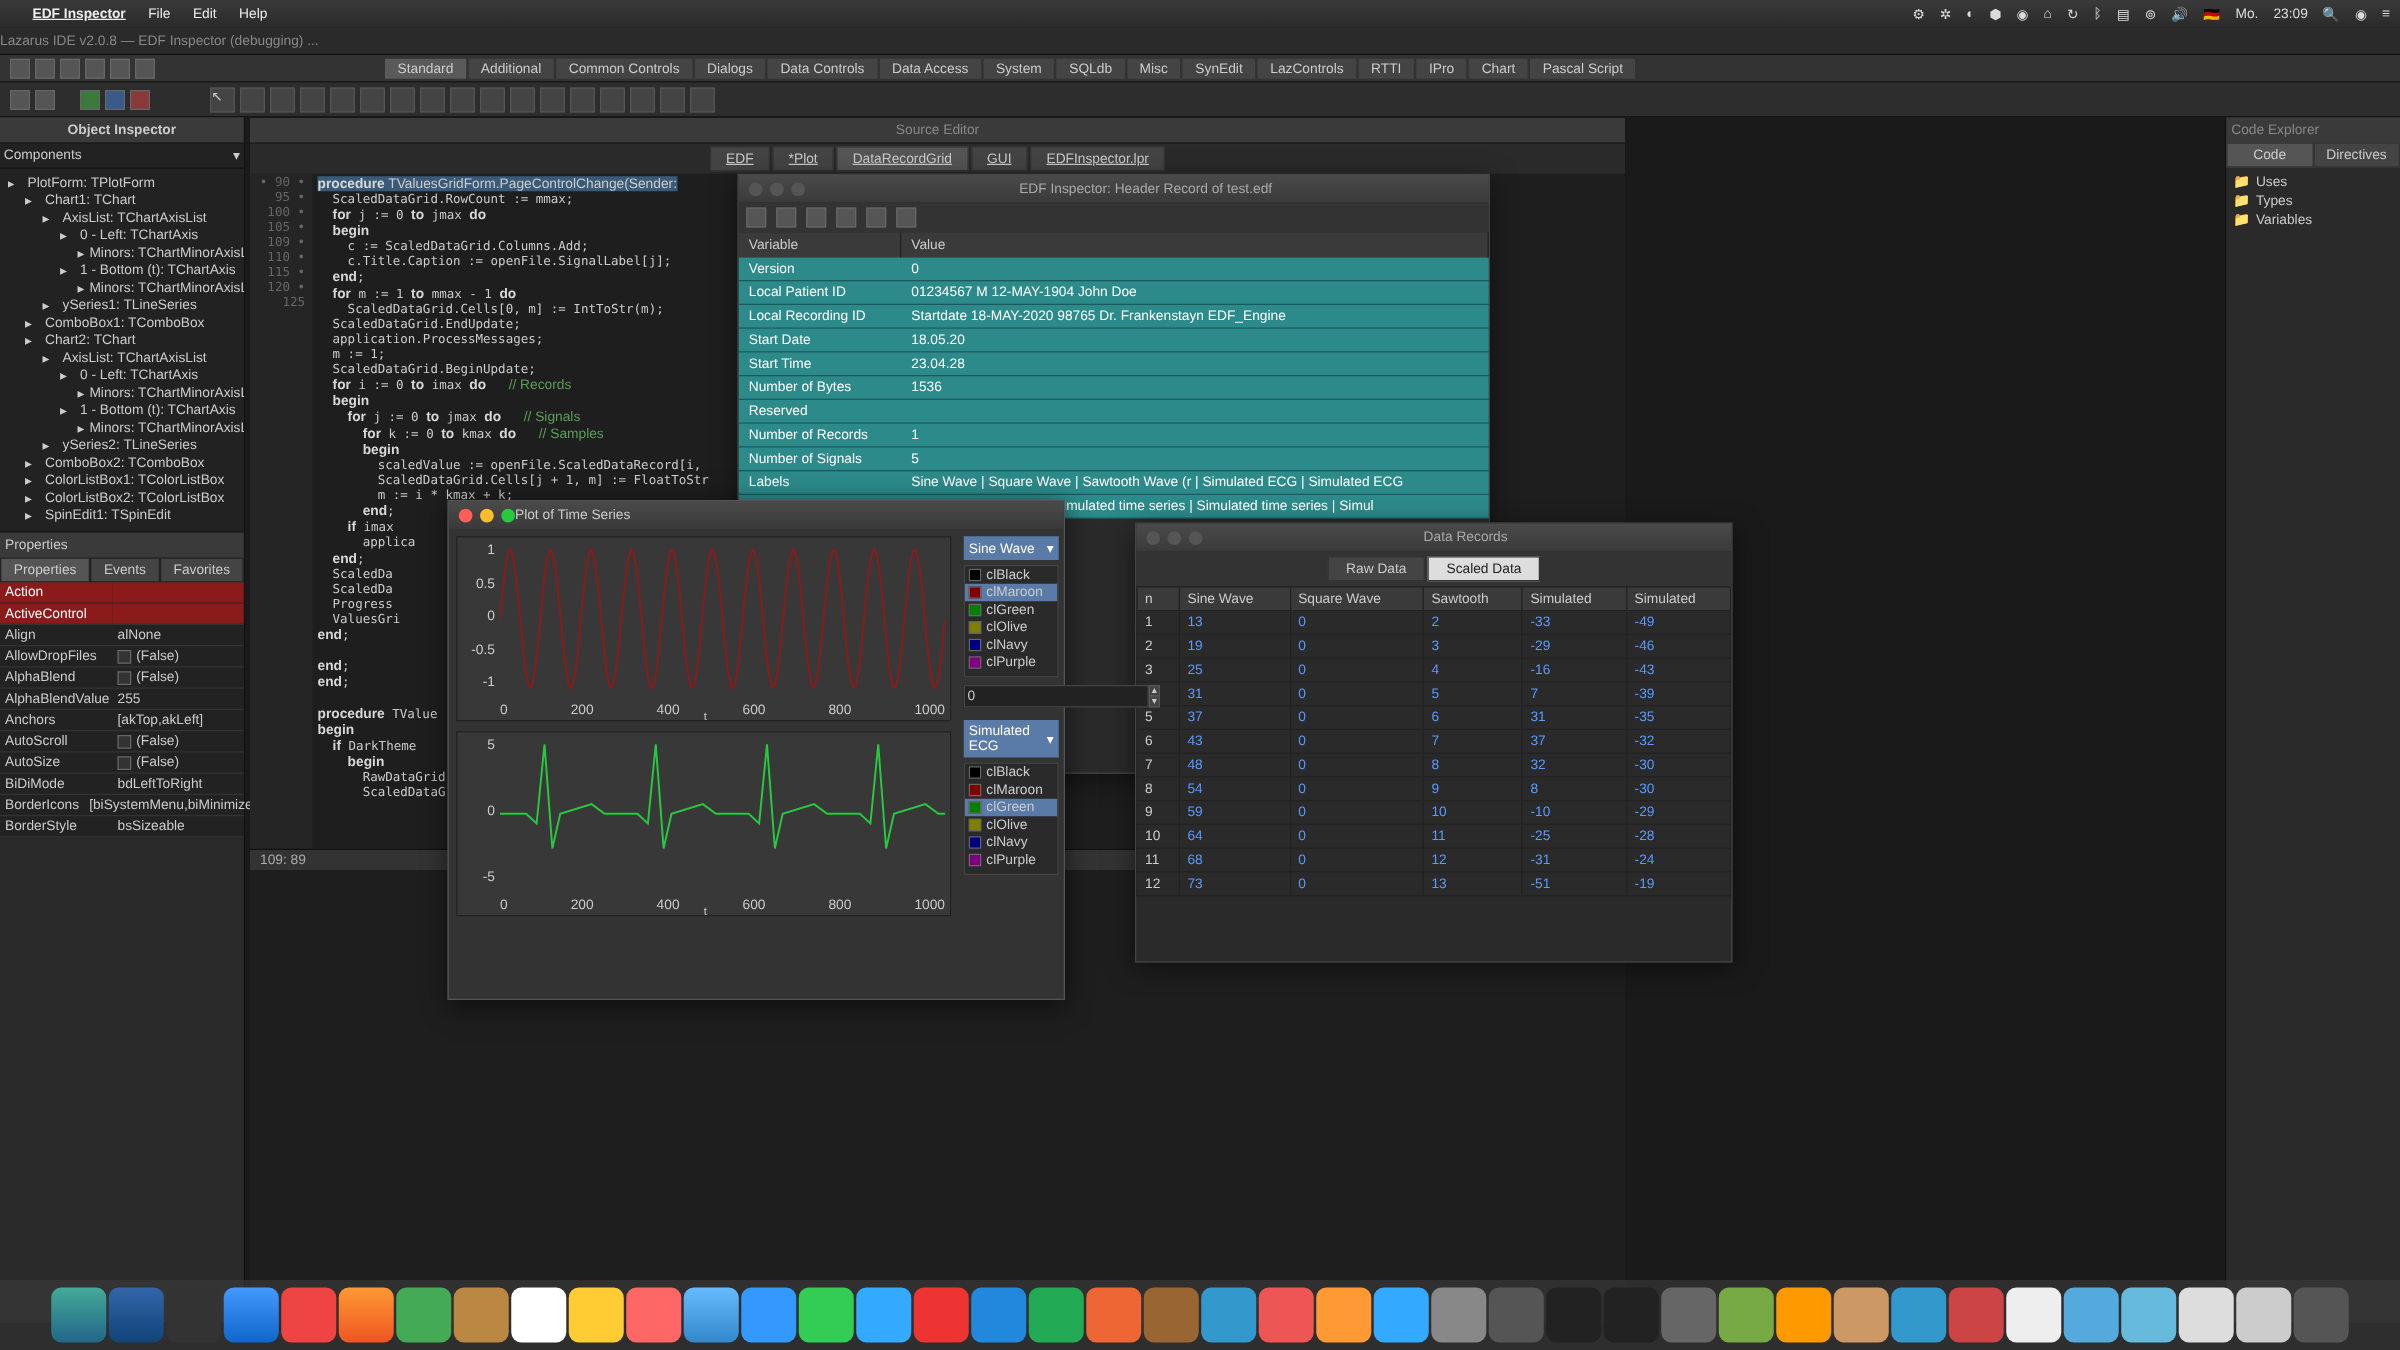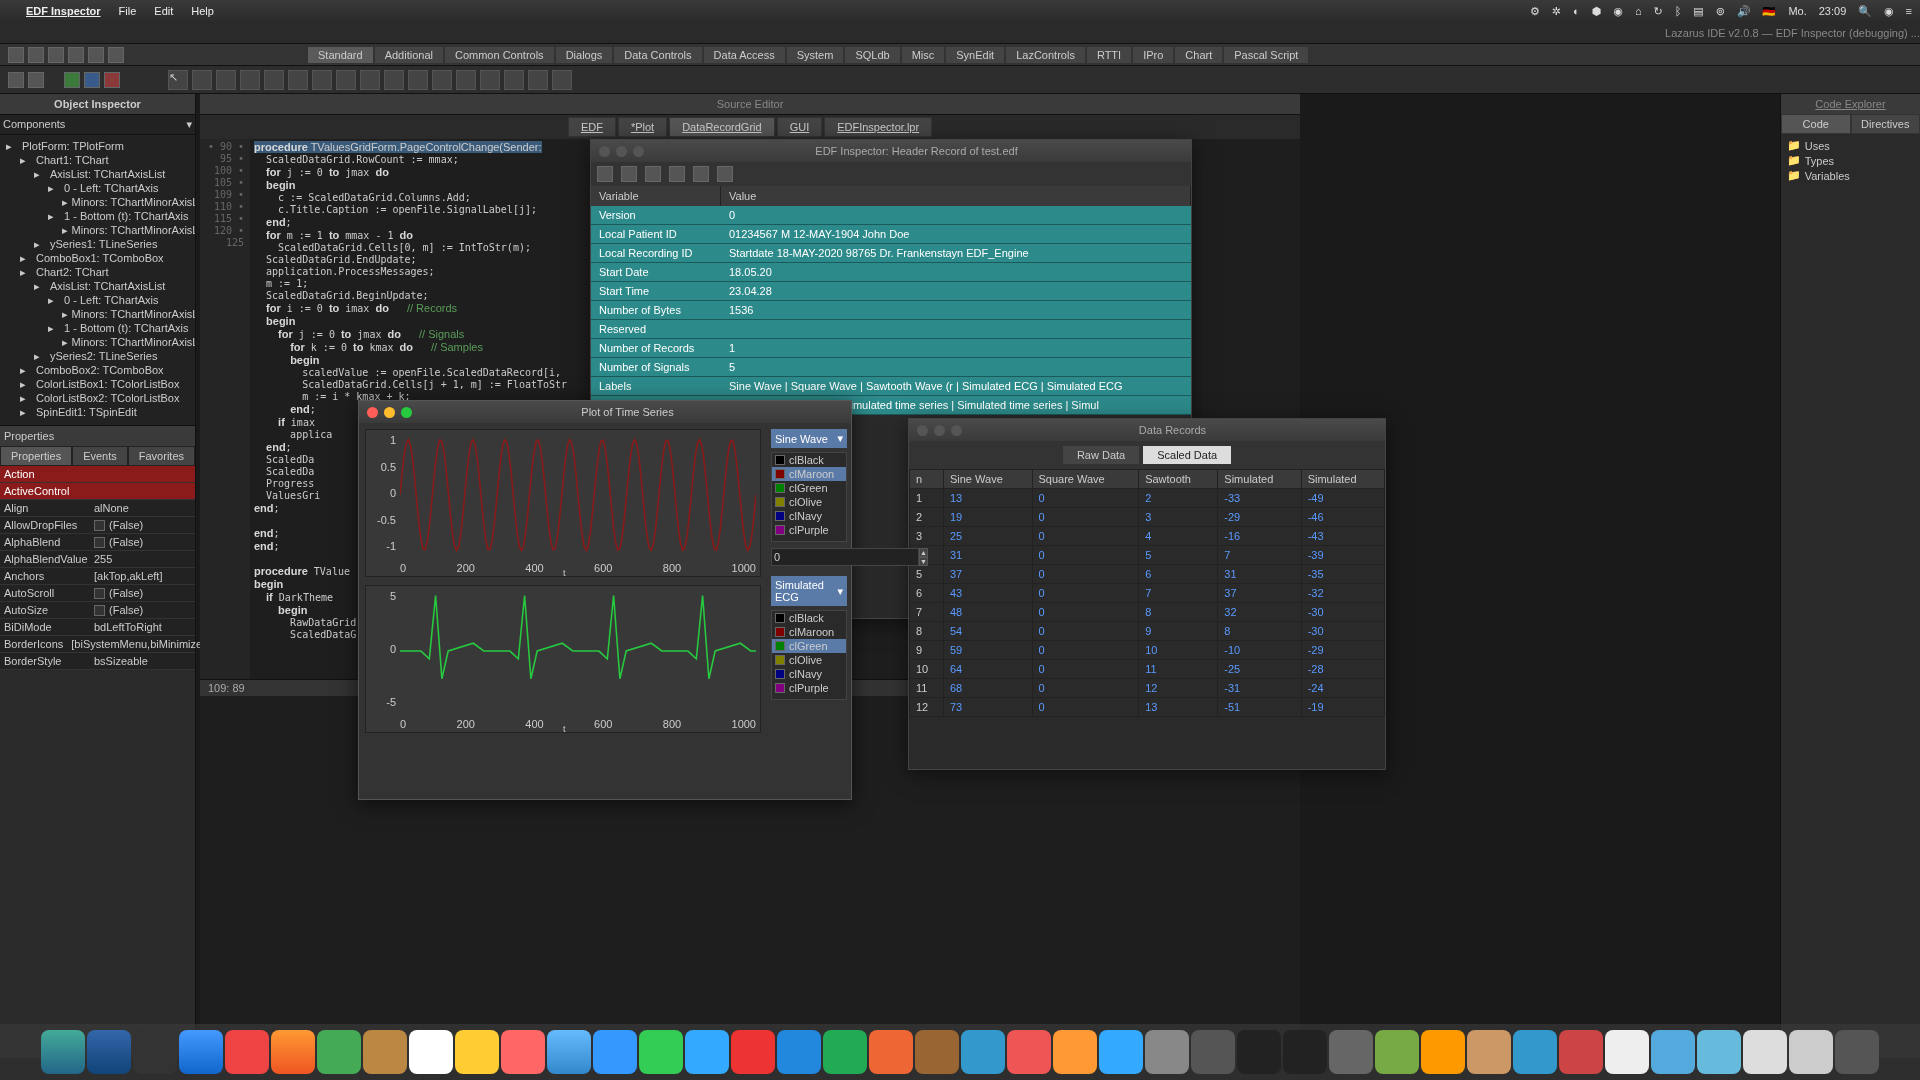--- a/index.html
+++ b/index.html
@@ -2,21 +2,21 @@
 <html><head>
 <meta charset="utf-8">
 <style>
 *{margin:0;padding:0;box-sizing:border-box;font-family:-apple-system,BlinkMacSystemFont,"Segoe UI",sans-serif;font-size:11px;}
 body{background:#1a1a1a;width:1920px;height:1080px;overflow:hidden;position:relative;color:#ccc;}
 .menubar{height:22px;background:linear-gradient(#3a3a3a,#2a2a2a);display:flex;align-items:center;padding:0 8px;color:#eee;gap:18px;}
 .menubar .apple{font-size:14px;}
 .menubar .app-name{font-weight:bold;text-decoration:underline;}
 .menubar-right{margin-left:auto;display:flex;gap:12px;align-items:center;font-size:12px;}
 .menubar-right span{opacity:0.9;}
-.ide-title{height:22px;background:#2a2a2a;display:flex;align-items:center;justify-content:flex-end;color:#888;font-size:11px;border-bottom:1px solid #111;}
+.ide-title{height:22px;background:#2a2a2a;display:flex;align-items:center;justify-content:flex-start;color:#888;font-size:11px;border-bottom:1px solid #111;}
 .toolbar{height:22px;background:#333;display:flex;align-items:center;padding:0 8px;gap:4px;border-bottom:1px solid #111;}
 .comp-tabs{display:flex;gap:2px;margin-left:180px;}
 .comp-tab{background:#444;padding:2px 10px;color:#ccc;cursor:pointer;}
 .comp-tab.active{background:#5a5a5a;}
 .palette{height:28px;background:#2d2d2d;display:flex;align-items:center;padding:0 8px;gap:4px;border-bottom:1px solid #111;}
 .pal-icon{width:20px;height:20px;background:#444;border:1px solid #555;}
 .workspace{position:relative;height:calc(100% - 116px);}
 .obj-inspector{position:absolute;left:0;top:0;width:196px;height:100%;background:#2a2a2a;border-right:1px solid #111;}
 .oi-title{background:#3a3a3a;padding:4px;text-align:center;color:#ccc;border-bottom:1px solid #111;font-weight:bold;}
 .oi-combo{background:#222;padding:3px;border-bottom:1px solid #111;color:#ccc;display:flex;justify-content:space-between;}
@@ -39,21 +39,21 @@
 .se-tab{padding:3px 12px;background:#444;color:#ccc;border:1px solid #333;}
 .se-tab.active{background:#555;}
 .code-area{display:flex;height:540px;overflow:hidden;}
 .gutter{width:50px;background:#252525;color:#666;text-align:right;padding:2px 6px;font-family:Monaco,monospace;font-size:10px;line-height:12px;}
 .code{flex:1;padding:2px 4px;font-family:Monaco,monospace;font-size:10px;line-height:12px;color:#ccc;white-space:pre;}
 .code .kw{color:#d8d8d8;font-weight:bold;}
 .code .cm{color:#5a9e5a;}
 .code .hl{background:#3a5a7a;}
 .status-bar{background:#333;padding:2px 8px;color:#aaa;border-top:1px solid #111;}
 .code-explorer{position:absolute;right:0;top:0;width:140px;height:100%;background:#2a2a2a;border-left:1px solid #111;}
-.ce-title{background:#3a3a3a;padding:4px;text-align:center;color:#888;text-decoration:underline;}
+.ce-title{background:#3a3a3a;padding:4px;text-align:left;color:#888;}
 .ce-tabs{display:flex;}
 .ce-tab{flex:1;padding:3px;text-align:center;background:#444;border:1px solid #333;color:#ccc;}
 .ce-tab.active{background:#555;}
 .ce-tree{padding:4px;}
 .header-win{position:absolute;left:590px;top:45px;width:602px;height:480px;background:#2a2a2a;border:1px solid #444;box-shadow:0 4px 20px rgba(0,0,0,0.5);}
 .win-titlebar{height:22px;background:linear-gradient(#4a4a4a,#3a3a3a);display:flex;align-items:center;padding:0 8px;gap:6px;}
 .traffic{display:flex;gap:6px;}
 .traffic span{width:11px;height:11px;border-radius:50%;}
 .tr-r{background:#555;}.tr-y{background:#555;}.tr-g{background:#555;}
 .win-title{flex:1;text-align:center;color:#aaa;}
@@ -66,21 +66,21 @@
 .hw-row{display:flex;background:#2d8a8a;border-bottom:1px solid #1a5a5a;}
 .hw-row div{padding:3px 8px;color:#fff;}
 .hw-lower{padding:8px;background:#2a2a2a;}
 .hw-field{padding:3px;color:#ccc;}
 .hw-field .val{color:#7ac;}
 .plot-win{position:absolute;left:358px;top:306px;width:494px;height:400px;background:#333;border:1px solid #555;box-shadow:0 4px 20px rgba(0,0,0,0.6);}
 .plot-titlebar{height:22px;background:linear-gradient(#4a4a4a,#3a3a3a);display:flex;align-items:center;padding:0 8px;}
 .plot-titlebar .traffic span.tr-r{background:#ff5f56;}
 .plot-titlebar .traffic span.tr-y{background:#ffbd2e;}
 .plot-titlebar .traffic span.tr-g{background:#27c93f;}
-.plot-title{flex:1;text-align:center;color:#ccc;}
+.plot-title{flex:1;color:#ccc;}
 .plot-body{display:flex;height:calc(100% - 22px);}
 .plot-charts{flex:1;padding:6px;}
 .chart{background:#383838;border:1px solid #222;position:relative;margin-bottom:8px;}
 .chart1{height:148px;}
 .chart2{height:148px;}
 .chart-yaxis{position:absolute;left:2px;top:0;bottom:20px;width:30px;display:flex;flex-direction:column;justify-content:space-between;text-align:right;color:#ccc;font-size:9px;padding:4px 2px;}
 .chart-xaxis{position:absolute;bottom:2px;left:34px;right:4px;display:flex;justify-content:space-between;color:#ccc;font-size:9px;}
 .chart-xlabel{position:absolute;bottom:-2px;left:50%;color:#ccc;font-size:9px;}
 .chart-plot{position:absolute;left:34px;right:4px;top:4px;bottom:20px;}
 .chart-plot svg{width:100%;height:100%;}

